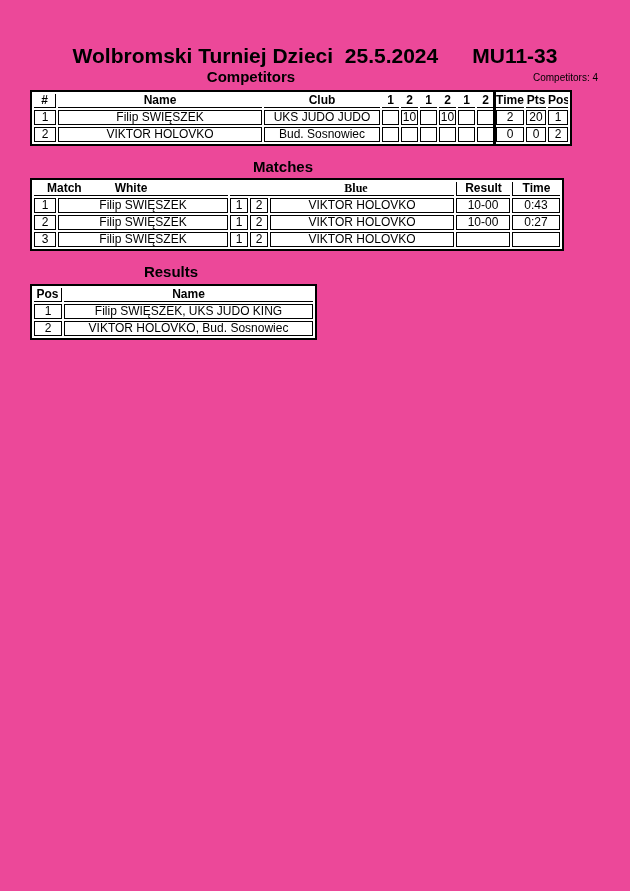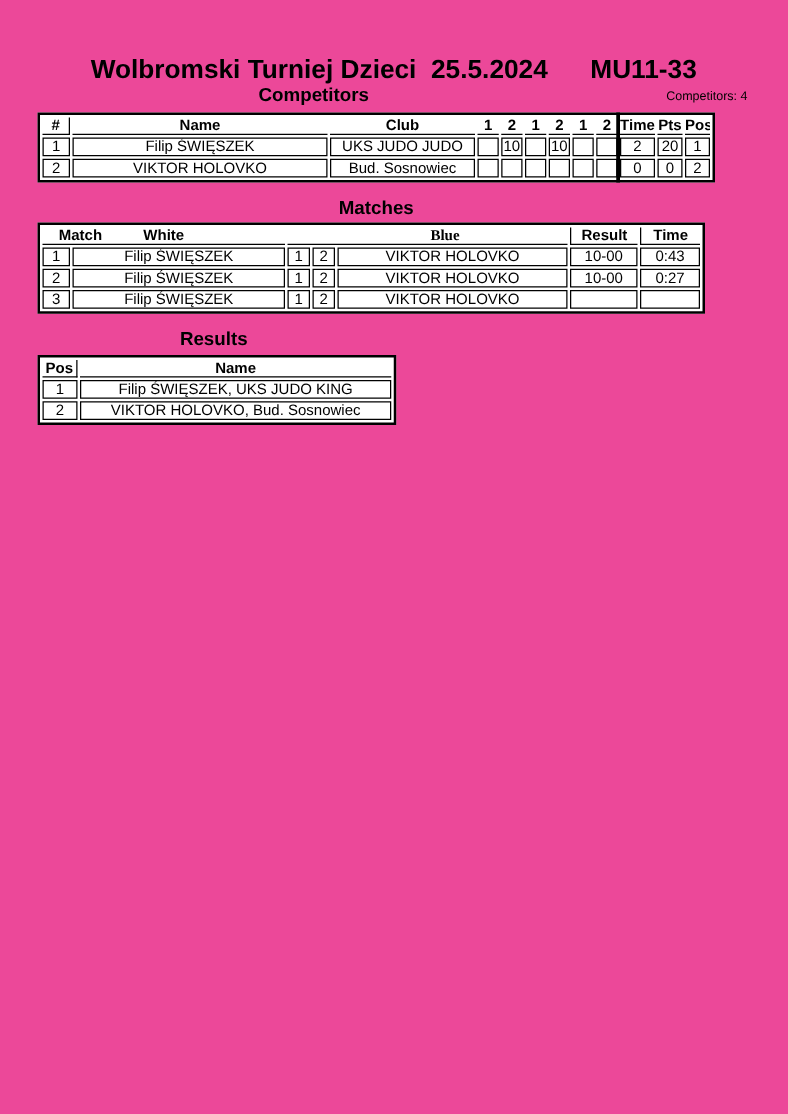--- a/index.html
+++ b/index.html
@@ -13,21 +13,21 @@
     position:absolute; top:44px; left:0; width:630px;
     text-align:center; font-weight:bold; font-size:21px; white-space:pre;
   }
   .title-cat { margin-left:34px; }
 
   .section-heading {
     position:absolute; transform:translateX(-50%);
     font-weight:bold; font-size:15px; white-space:nowrap;
   }
   .heading-competitors { left:251px; top:68px; }
-  .heading-matches     { left:301px; top:158px; }
+  .heading-matches     { left:283px; top:158px; }
   .heading-results     { left:171px; top:263px; }
 
   .count-label { position:absolute; top:72px; right:32px; font-size:10px; }
 
   .tblwrap { position:absolute; }
   .wrap-competitors { left:30px; top:90px; }
   .wrap-matches     { left:30px; top:178px; }
   .wrap-results     { left:30px; top:284px; }
 
   table.tbl {

